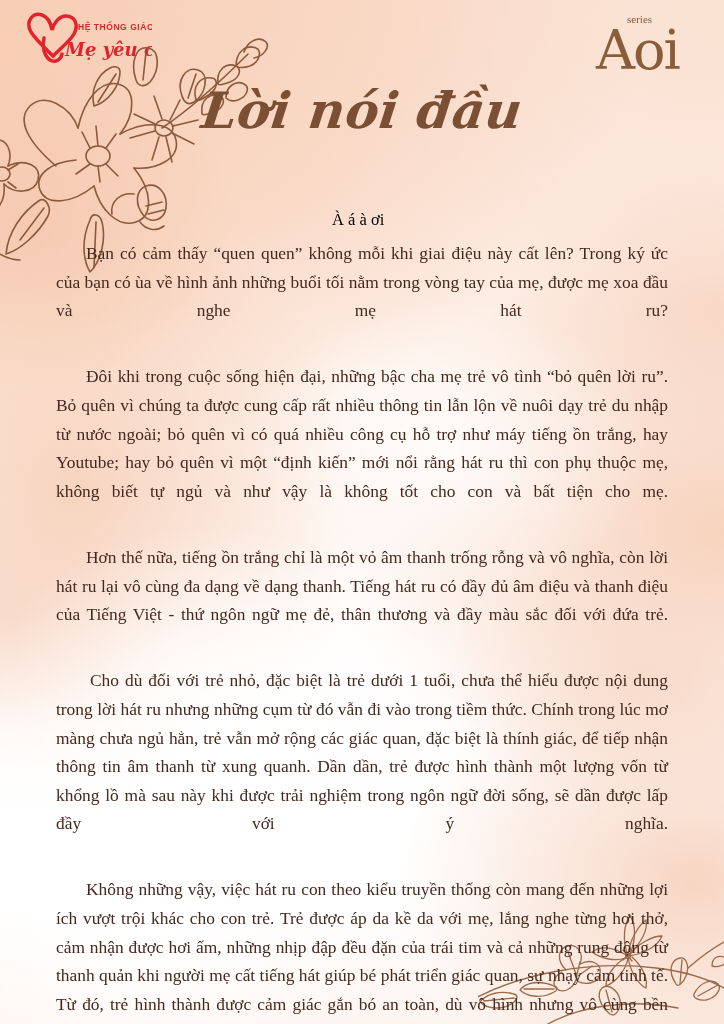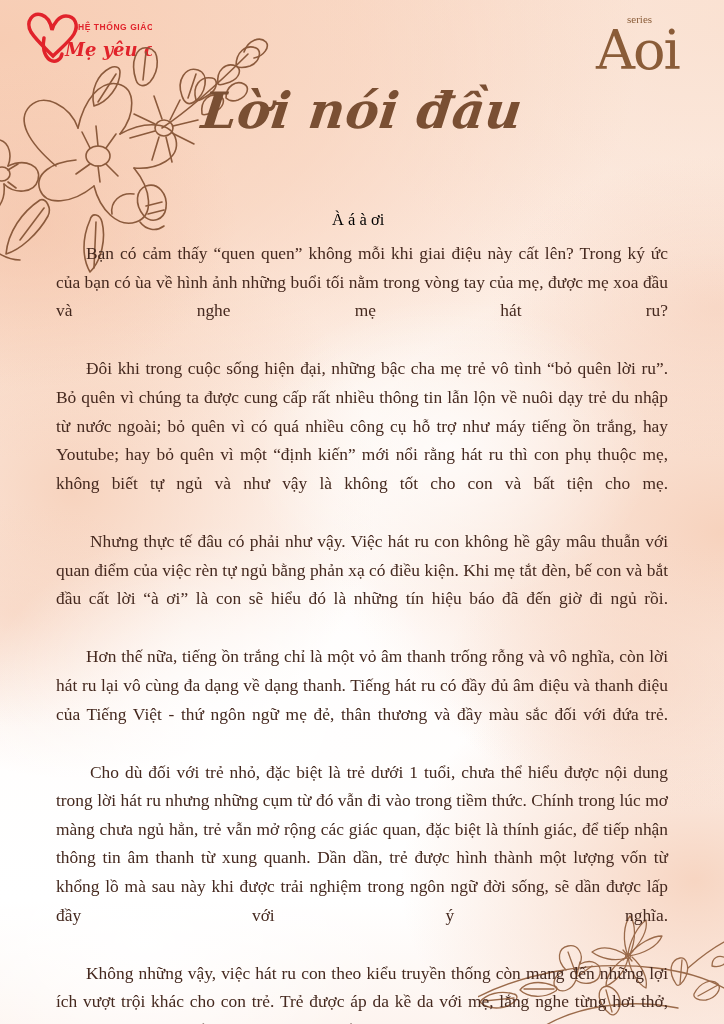--- a/index.html
+++ b/index.html
@@ -100,21 +100,21 @@
 
   .para {
     color:#45291f;
     font-size:17.4px;
     line-height:28.6px;
     text-align:justify;
     text-indent:30px;
     margin-top:0;
     hyphens:none;
   }
-  .para + .para { margin-top:1px; }
+  .para + .para { margin-top:9px; }
   .para.tight { text-indent:34px; }
 
   
   .para::after { content:""; display:inline-block; width:100%; }
 </style>
 </head>
 <body>
 
 <div id="page">
 
@@ -231,20 +231,19 @@
   <div id="title">
     <span class="t">Lời nói đầu</span>
   </div>
 
   <div id="content">
 
     <div class="lullaby">À á à ơi</div>
 
     <p class="para" style="margin-top:8px">Bạn có cảm thấy “quen quen” không mỗi khi giai điệu này cất lên? Trong ký ức của bạn có ùa về hình ảnh những buổi tối nằm trong vòng tay của mẹ, được mẹ xoa đầu và nghe mẹ hát ru?</p>
     <p class="para">Đôi khi trong cuộc sống hiện đại, những bậc cha mẹ trẻ vô tình “bỏ quên lời ru”. Bỏ quên vì chúng ta được cung cấp rất nhiều thông tin lẫn lộn về nuôi dạy trẻ du nhập từ nước ngoài; bỏ quên vì có quá nhiều công cụ hỗ trợ như máy tiếng ồn trắng, hay Youtube; hay bỏ quên vì một “định kiến” mới nổi rằng hát ru thì con phụ thuộc mẹ, không biết tự ngủ và như vậy là không tốt cho con và bất tiện cho mẹ.</p>
-    <p class="para tight">Nhưng thực tế đâu có phải như vậy. Việc hát ru con không hề gây mâu thuẫn với quan điểm của việc rèn tự ngủ bằng phản xạ có điều kiện. Khi mẹ tắt đèn, bế con và bắt đầu cất lời “à ơi” là con sẽ hiểu đó là những tín hiệu báo đã đến giờ đi ngủ rồi.</p>
     <p class="para">Hơn thế nữa, tiếng ồn trắng chỉ là một vỏ âm thanh trống rỗng và vô nghĩa, còn lời hát ru lại vô cùng đa dạng về dạng thanh. Tiếng hát ru có đầy đủ âm điệu và thanh điệu của Tiếng Việt - thứ ngôn ngữ mẹ đẻ, thân thương và đầy màu sắc đối với đứa trẻ.</p>
     <p class="para tight">Cho dù đối với trẻ nhỏ, đặc biệt là trẻ dưới 1 tuổi, chưa thể hiểu được nội dung trong lời hát ru nhưng những cụm từ đó vẫn đi vào trong tiềm thức. Chính trong lúc mơ màng chưa ngủ hẳn, trẻ vẫn mở rộng các giác quan, đặc biệt là thính giác, để tiếp nhận thông tin âm thanh từ xung quanh. Dần dần, trẻ được hình thành một lượng vốn từ khổng lồ mà sau này khi được trải nghiệm trong ngôn ngữ đời sống, sẽ dần được lấp đầy với ý nghĩa.</p>
     <p class="para">Không những vậy, việc hát ru con theo kiểu truyền thống còn mang đến những lợi ích vượt trội khác cho con trẻ. Trẻ được áp da kề da với mẹ, lắng nghe từng hơi thở, cảm nhận được hơi ấm, những nhịp đập đều đặn của trái tim và cả những rung động từ thanh quản khi người mẹ cất tiếng hát giúp bé phát triển giác quan, sự nhạy cảm tinh tế. Từ đó, trẻ hình thành được cảm giác gắn bó an toàn, dù vô hình nhưng vô cùng bền chặt với người mẹ, người cha.</p>
 
   </div>
 
 </div>
 
 </body></html>

